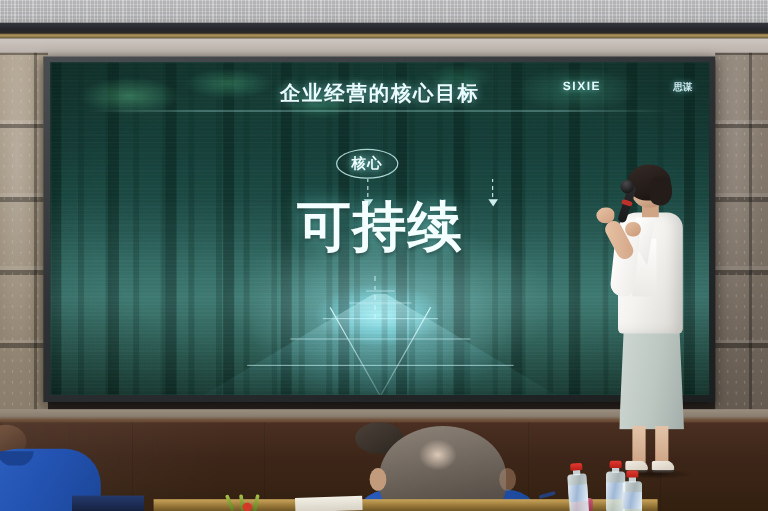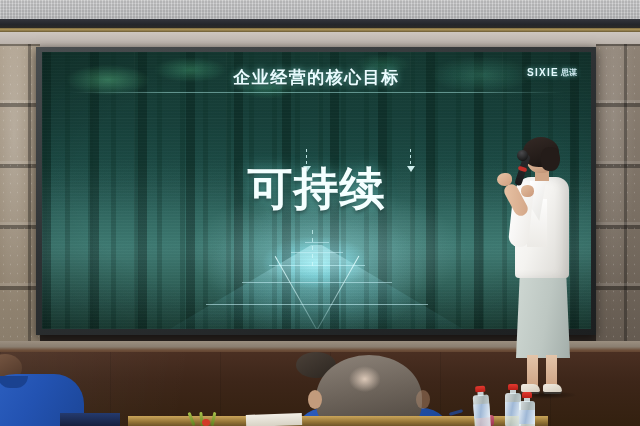--- a/index.html
+++ b/index.html
@@ -147,27 +147,27 @@
     font-size:17px; font-weight:bold; letter-spacing:1.5px;
     color:#eafcff;
     text-shadow:0 0 7px rgba(150,255,245,.65), 0 1px 2px rgba(0,0,0,.6);
   }
   .title-rule {
     position:absolute; left:5%; top:40px; width:90%; height:1px;
     background:linear-gradient(90deg, rgba(190,255,250,0), rgba(190,255,250,.45) 20%, rgba(190,255,250,.45) 80%, rgba(190,255,250,0));
   }
   .logo {
     position:absolute; right:14px; top:15px;
-    display:flex; align-items:center; gap:2px;
+    display:flex; align-items:center; gap:12px;
     font-size:10px; font-weight:bold; letter-spacing:1.3px;
     color:#e6fbff; text-shadow:0 0 5px rgba(140,240,235,.7);
   }
   .logo-cn {
     font-size:8px; letter-spacing:0; font-weight:bold;
-    color:#dff8ff; opacity:.92;
+    color:#dff8ff; opacity:.92;margin-left:48px;
   }
 
   .bubble {
     position:absolute; width:52px; height:25px; border-radius:50%;
     border:1.4px solid rgba(212,250,250,.80);
     display:flex; align-items:center; justify-content:center;
     font-size:12px; font-weight:bold; color:#f0feff; letter-spacing:1px;
     background:radial-gradient(ellipse at 50% 45%, rgba(190,250,250,.12), rgba(0,0,0,0) 80%);
     text-shadow:0 0 6px rgba(140,240,235,.7);
   }
@@ -470,20 +470,21 @@
       <div class="panel-seams"></div>
 
       <div class="slide-title">企业经营的核心目标</div>
       <div class="title-rule"></div>
 
       <div class="logo">
         <span>SIXIE</span>
         <span class="logo-cn">思谋</span>
       </div>
 
+      <div class="bubble core">核心</div>
       <div class="arrow core"></div>
       <div class="arrow space"></div>
 
       <div class="bigline">
         <span class="bigword">可持续</span>
       </div>
       <div class="drop-line"></div>
 
     </div>
   </div>

